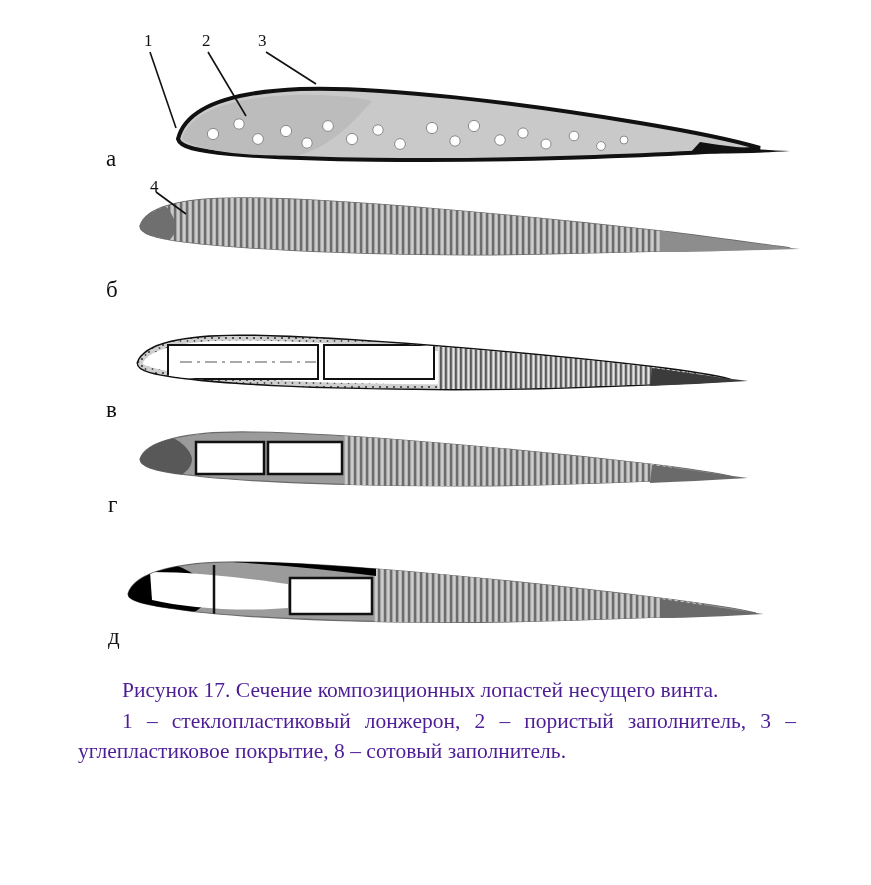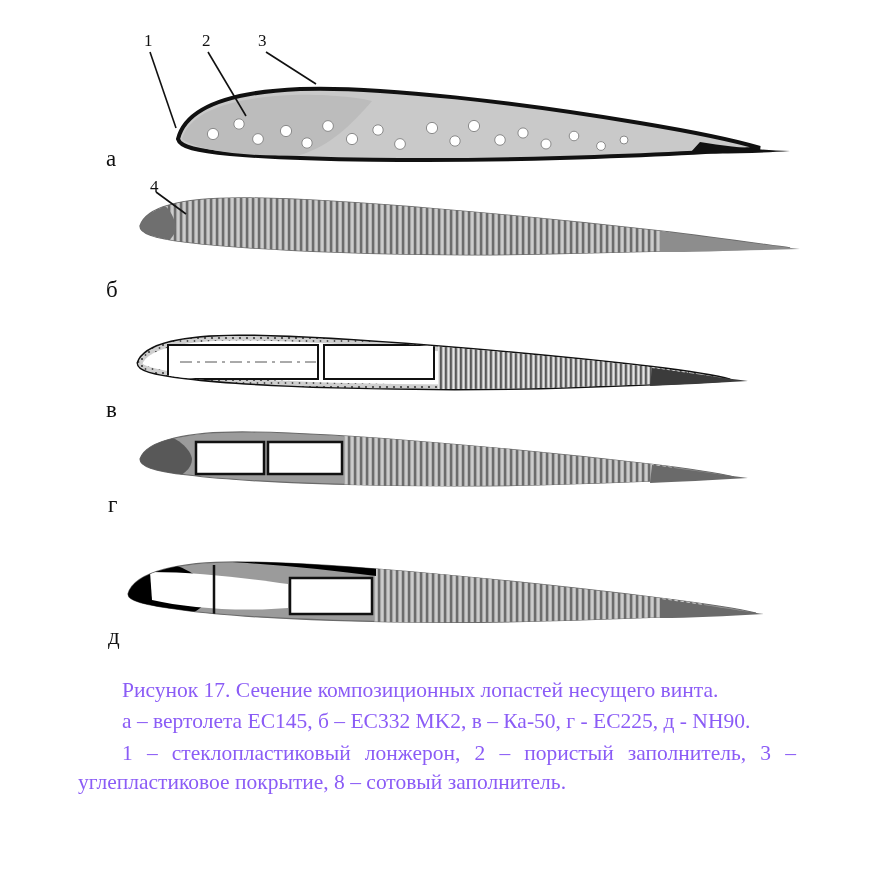--- a/index.html
+++ b/index.html
@@ -62,21 +62,21 @@
 
   
   .caption {
     position: absolute;
     left: 78px;
     top: 676px;
     width: 718px;
     font-family: "Liberation Serif", serif;
     font-size: 21.5px;
     line-height: 1.37;
-    color: #8b5cf6;
+    color: #4c1d95;
     text-align: justify;
   }
   .caption p {
     margin: 0 0 2px 0;
   }
   .caption p.indent {
     text-indent: 44px;
   }
 </style>
 </head>
@@ -220,17 +220,16 @@
 
     <span class="section-letter" id="letter-a">а</span>
     <span class="section-letter" id="letter-b">б</span>
     <span class="section-letter" id="letter-v">в</span>
     <span class="section-letter" id="letter-g">г</span>
     <span class="section-letter" id="letter-d">д</span>
   </div>
 
   <div class="caption">
     <p class="indent">Рисунок 17. Сечение композиционных лопастей несущего винта.</p>
-    <p class="indent">а – вертолета EC145, б – EC332 MK2, в – Ка-50, г - EC225, д - NH90.</p>
     <p class="indent">1 – стеклопластиковый лонжерон, 2 – пористый заполнитель, 3 – углепластиковое покрытие, 8 – сотовый заполнитель.</p>
   </div>
 
 </div>
 
 </body></html>

